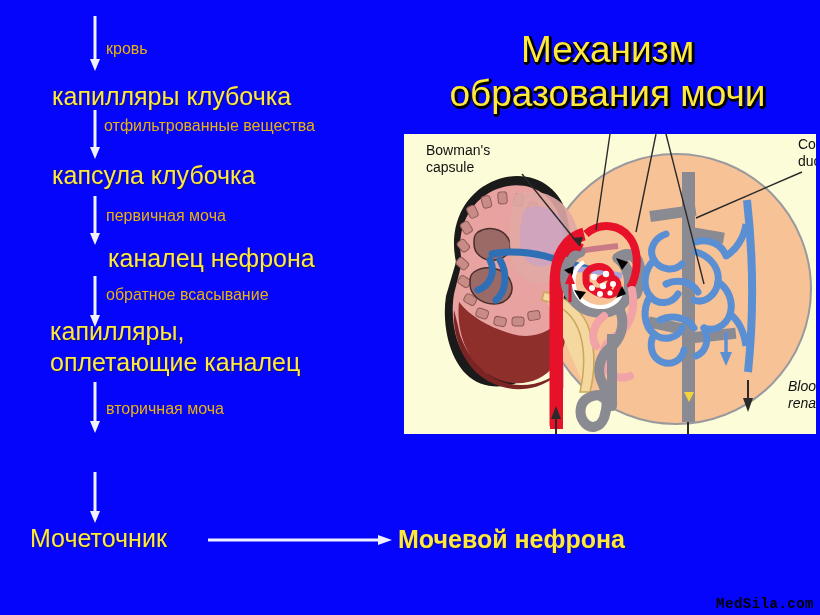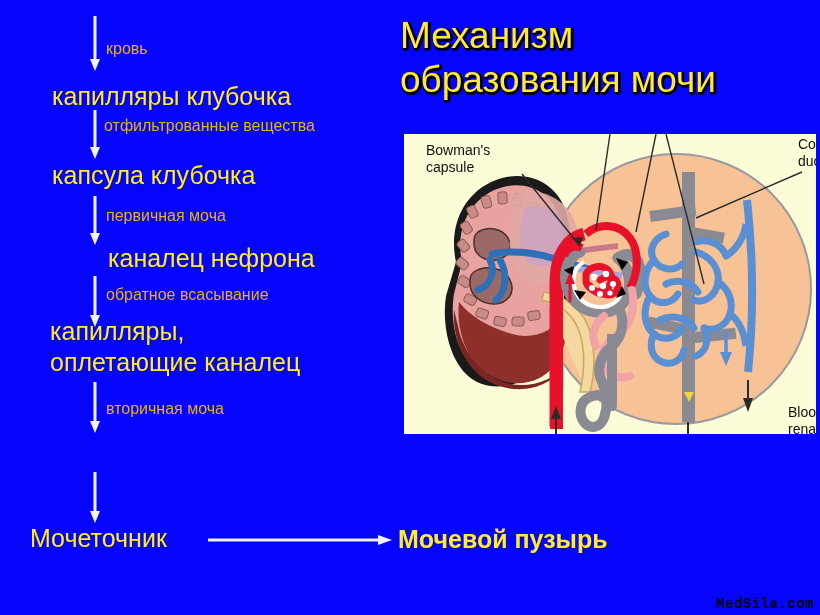--- a/index.html
+++ b/index.html
@@ -20,23 +20,23 @@
     left: 0; top: 0;
     width: 820px;
     height: 615px;
     background: #0505fc;
   }
 
   
   .title {
     position: absolute;
     left: 400px;
-    top: 14px;
+    top: 28px;
     width: 415px;
-    text-align: left;
+    text-align: center;
     color: #ffe93d;
     font-size: 37px;
     line-height: 44px;
     font-weight: normal;
     letter-spacing: 0px;
     text-shadow:
       2px 2px 0 #000, 2px 0 0 #000, 0 2px 0 #000,
       1px 3px 0 #000, 3px 1px 0 #000;
     white-space: pre-line;
   }
@@ -157,21 +157,21 @@
     <polygon points="7,51 2,39 12,39" fill="#f0f0ff"></polygon>
   </svg>
 
   <div class="flow-main" style="left:30px; top:523px;">Мочеточник</div>
 
   <svg class="harrow" style="left:208px; top:533px;" width="185" height="14">
     <line x1="0" y1="7" x2="172" y2="7" stroke="#f0f0ff" stroke-width="3"></line>
     <polygon points="184,7 170,2 170,12" fill="#f0f0ff"></polygon>
   </svg>
 
-  <div class="flow-main bold" style="left:398px; top:524px;">Мочевой пузырь</div>
+  <div class="flow-main bold" style="left:398px; top:524px;">Мочевой нефрона</div>
 
   <div id="figure">
 
     <svg width="412" height="300" viewBox="0 0 412 300">
 
       <polygon points="118,150 150,95 160,255" fill="#c8c8cc"></polygon>
       <polygon points="118,150 160,95 160,255" fill="#c8c8cc"></polygon>
 
       <circle cx="272" cy="155" r="135" fill="#f7c295" stroke="#9a9a9e" stroke-width="2"></circle>
 
@@ -328,19 +328,19 @@
         <polygon points="344,278 339,264 349,264" fill="#2a2a2a"></polygon>
       </g>
     </svg>
 
     <div class="fig-label" style="left:14px; top:8px;margin-left:8px;">Bowman's
 capsule</div>
 
     <div class="fig-label" style="left:394px; top:2px;">Col
 duc</div>
 
-    <div class="fig-label" style="left:384px; top:270px;">Bloo
+    <div class="fig-label" style="left:384px; top:244px;font-style:italic;">Bloo
 rena</div>
   </div>
 
   <div class="watermark">MedSila.com</div>
 
 </div>
 
 </body></html>

